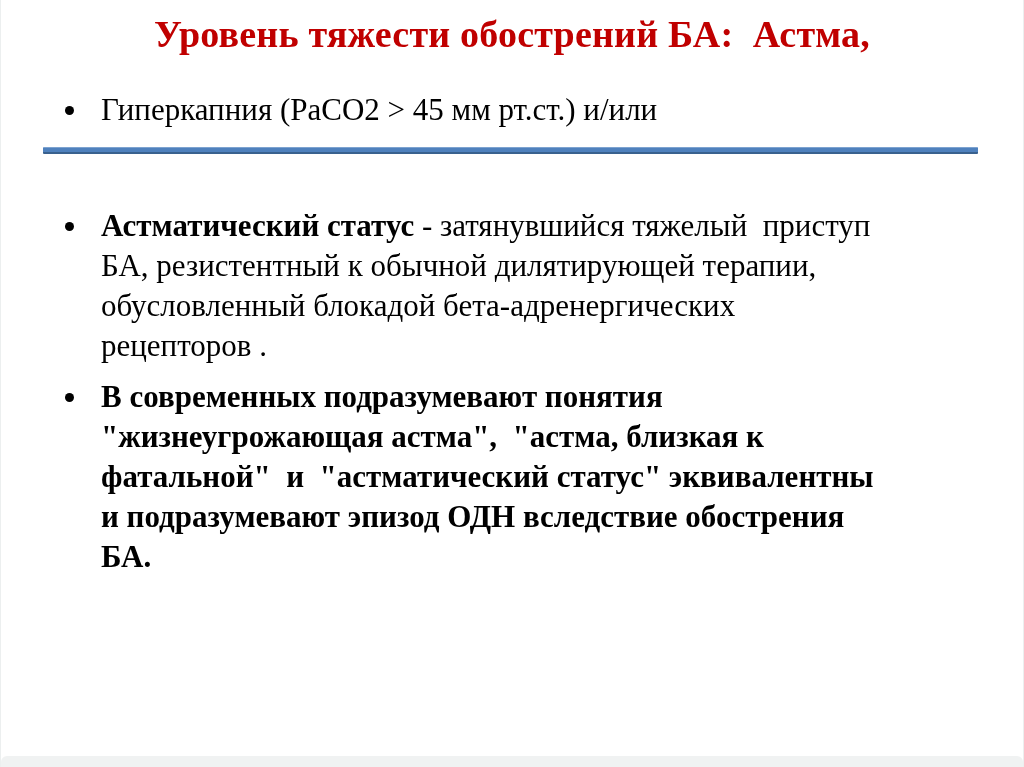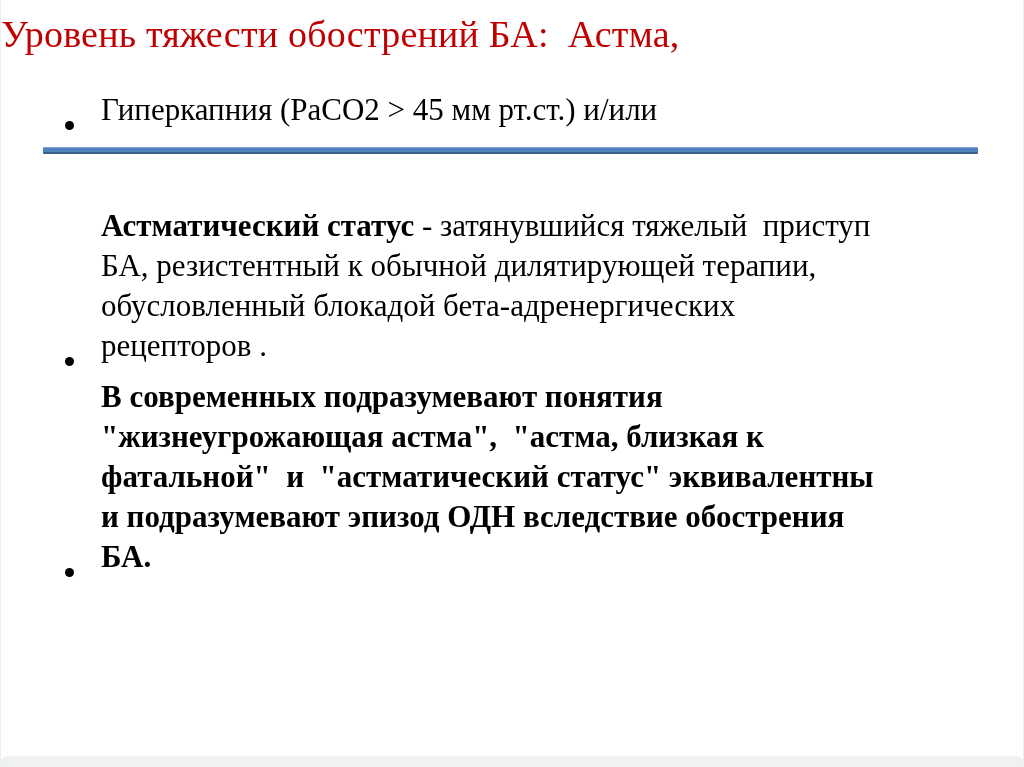--- a/index.html
+++ b/index.html
@@ -19,35 +19,36 @@
   .bottom-strip {
     position: absolute;
     left: 0; right: 0; bottom: 0;
     height: 11px;
     background: #f0f2f2;
     border-top-left-radius: 6px;
     border-top-right-radius: 6px;
   }
   .title {
     margin-top: 10px;
-    font-weight: normal;
+    text-align: center;
+    font-weight: bold;
     font-size: 38px;
     line-height: 48px;
     letter-spacing: 0.2px;
   }
   .title .t-line { white-space: pre; }
   .content {
     margin-left: 64px;
     margin-right: 140px;
   }
   .section-1 { margin-top: 32px; }
   .section-2 { margin-top: 52px; }
   .bullet {
     display: flex;
-    align-items: flex-end;
+    align-items: flex-start;
     margin-bottom: 11px;
   }
   .dot-col {
     flex: 0 0 36px;
     padding-top: 16px;
   }
   .dot {
     width: 9px;
     height: 9px;
     border-radius: 50%;

